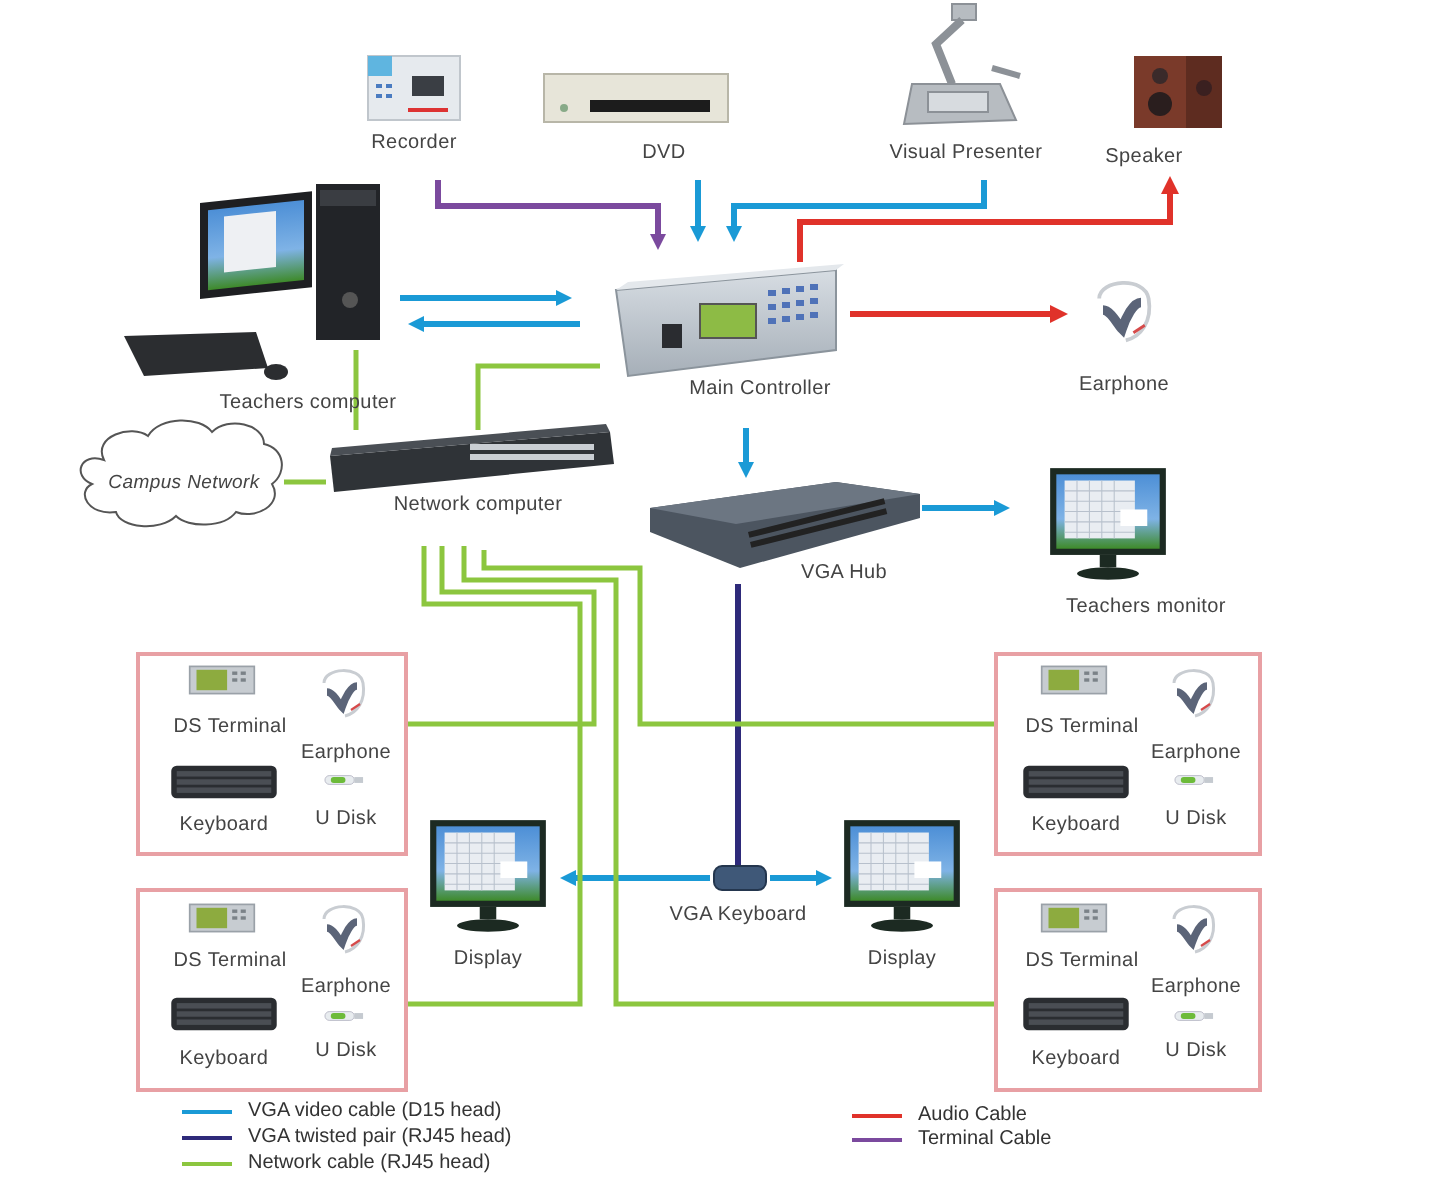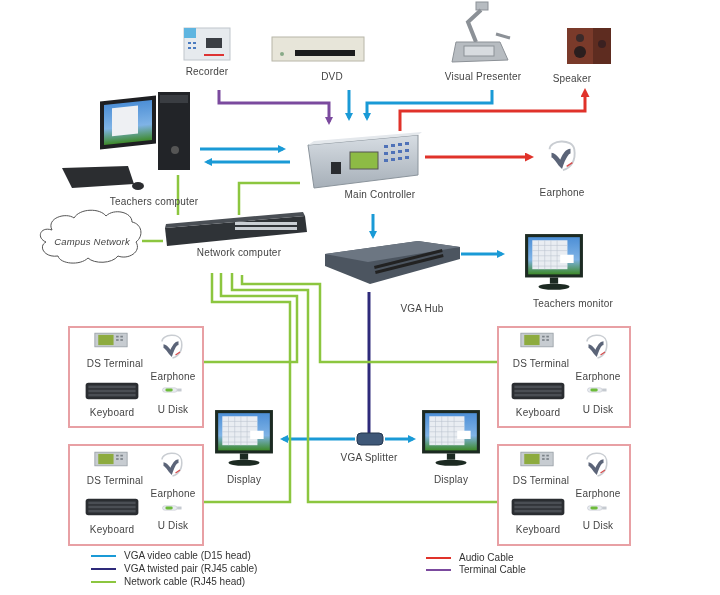--- a/index.html
+++ b/index.html
@@ -248,23 +248,23 @@
 
 <span class="lbl c" style="left:207px;top:66px;">Recorder</span>
 <span class="lbl c" style="left:332px;top:71px;">DVD</span>
 <span class="lbl c" style="left:483px;top:71px;">Visual Presenter</span>
 <span class="lbl c" style="left:572px;top:73px;text-align:center;">Speaker</span>
 <span class="lbl c" style="left:114px;top:196px;margin-left:40px;">Teachers computer</span>
 <span class="lbl c" style="left:380px;top:189px;">Main Controller</span>
 <span class="lbl c" style="left:562px;top:187px;">Earphone</span>
 <span class="lbl c" style="left:92px;top:236px;font-size:9.5px;font-style:italic;">Campus Network</span>
 <span class="lbl c" style="left:239px;top:247px;">Network computer</span>
-<span class="lbl c" style="left:422px;top:281px;margin-top:22px;">VGA Hub</span>
+<span class="lbl c" style="left:422px;top:281px;">VGA Hub</span>
 <span class="lbl c" style="left:556px;top:298px;margin-left:17px;">Teachers monitor</span>
-<span class="lbl c" style="left:369px;top:452px;">VGA Splitter</span>
+<span class="lbl c" style="left:369px;top:452px;">VGA Keyboard</span>
 <span class="lbl c" style="left:244px;top:474px;">Display</span>
 <span class="lbl c" style="left:451px;top:474px;">Display</span>
 
 <span class="lbl c" style="left:115px;top:358px;">DS Terminal</span>
 <span class="lbl c" style="left:173px;top:371px;">Earphone</span>
 <span class="lbl c" style="left:112px;top:407px;">Keyboard</span>
 <span class="lbl c" style="left:173px;top:404px;">U Disk</span>
 
 <span class="lbl c" style="left:115px;top:475px;">DS Terminal</span>
 <span class="lbl c" style="left:173px;top:488px;">Earphone</span>
@@ -281,21 +281,21 @@
 <span class="lbl c" style="left:538px;top:524px;">Keyboard</span>
 <span class="lbl c" style="left:598px;top:520px;">U Disk</span>
 
 <div>
   <div class="legend-row" style="left:91px;top:550px;">
     <span class="sw" style="background:#1a9ad6"></span>
     <span>VGA video cable (D15 head)</span>
   </div>
   <div class="legend-row" style="left:91px;top:563px;">
     <span class="sw" style="background:#2e2a7a"></span>
-    <span>VGA twisted pair (RJ45 cable)</span>
+    <span>VGA twisted pair (RJ45 head)</span>
   </div>
   <div class="legend-row" style="left:91px;top:576px;">
     <span class="sw" style="background:#8cc63f"></span>
     <span>Network  cable (RJ45 head)</span>
   </div>
 </div>
 <div>
   <div class="legend-row" style="left:426px;top:552px;">
     <span class="sw" style="background:#e0322a"></span>
     <span>Audio Cable</span>

